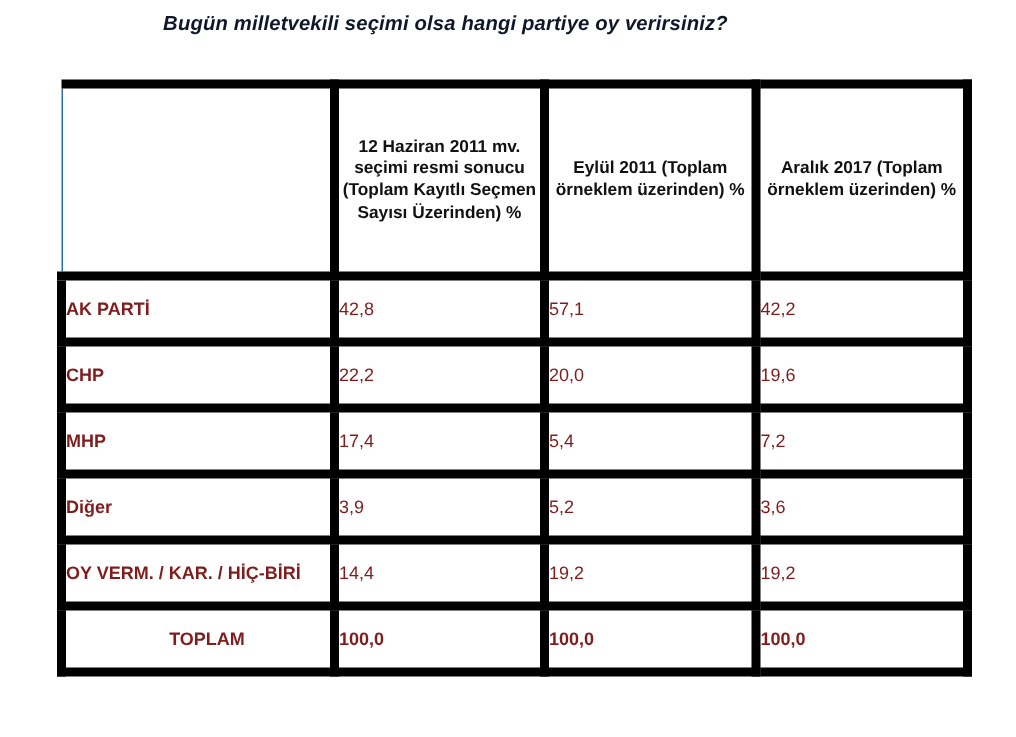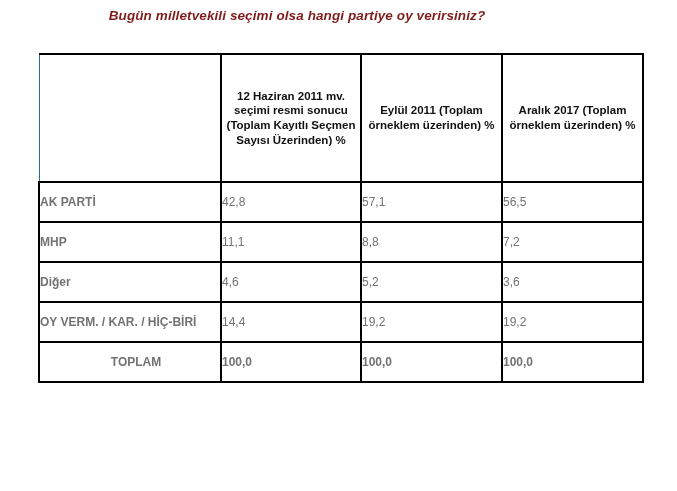--- a/index.html
+++ b/index.html
@@ -22,37 +22,37 @@
   }
   .title {
     position: absolute;
     top: 8px;
     left: 0;
     width: 594px;
     text-align: center;
     font-style: italic;
     font-weight: bold;
     font-size: 13.5px;
-    color: #7f1d1d;
+    color: #0f172a;
     letter-spacing: 0.1px;
   }
   .table-wrap {
     position: absolute;
     top: 53px;
     left: 38px;
     width: 604px;
   }
   table.poll {
     border-collapse: collapse;
     width: 604px;
     table-layout: fixed;
     background: #ffffff;
   }
   table.poll td, table.poll th {
-    border: 2px solid #000000;
+    border: 6px solid #000000;
     padding: 0;
     vertical-align: middle;
     margin-left: 34px;
   }
   
   col.c0 { width: 182px; }
   col.c1 { width: 140px; }
   col.c2 { width: 141px; }
   col.c3 { width: 141px; }
 
@@ -65,21 +65,21 @@
     padding: 9px 10px 9px 10px;
     height: 128px;
     box-sizing: border-box;
   }
   thead th.empty {
     border-left: 1px solid #2e6da4;
   }
   tbody td {
     height: 38px;
     font-size: 12px;
-    color: #737373;
+    color: #7f1d1d;
   }
   td.label {
     text-align: left;
     padding-left: 10px;
     padding-right: 6px;
     font-weight: bold;
     line-height: 1.2;
   }
   td.val {
     text-align: left;
@@ -115,31 +115,37 @@
           <th>12 Haziran 2011 mv. seçimi resmi sonucu (Toplam Kayıtlı Seçmen Sayısı Üzerinden) %</th>
           <th>Eylül 2011 (Toplam örneklem üzerinden) %</th>
           <th>Aralık 2017 (Toplam örneklem üzerinden) %</th>
         </tr>
       </thead>
       <tbody>
         <tr>
           <td class="label">AK PARTİ</td>
           <td class="val">42,8</td>
           <td class="val">57,1</td>
-          <td class="val">56,5</td>
+          <td class="val">42,2</td>
+        </tr>
+        <tr>
+          <td class="label">CHP</td>
+          <td class="val">22,2</td>
+          <td class="val">20,0</td>
+          <td class="val">19,6</td>
         </tr>
         <tr>
           <td class="label">MHP</td>
-          <td class="val">11,1</td>
-          <td class="val">8,8</td>
+          <td class="val">17,4</td>
+          <td class="val">5,4</td>
           <td class="val">7,2</td>
         </tr>
         <tr>
           <td class="label">Diğer</td>
-          <td class="val">4,6</td>
+          <td class="val">3,9</td>
           <td class="val">5,2</td>
           <td class="val">3,6</td>
         </tr>
         <tr>
           <td class="label">OY VERM. / KAR. / HİÇ-BİRİ</td>
           <td class="val">14,4</td>
           <td class="val">19,2</td>
           <td class="val">19,2</td>
         </tr>
         <tr class="total">

